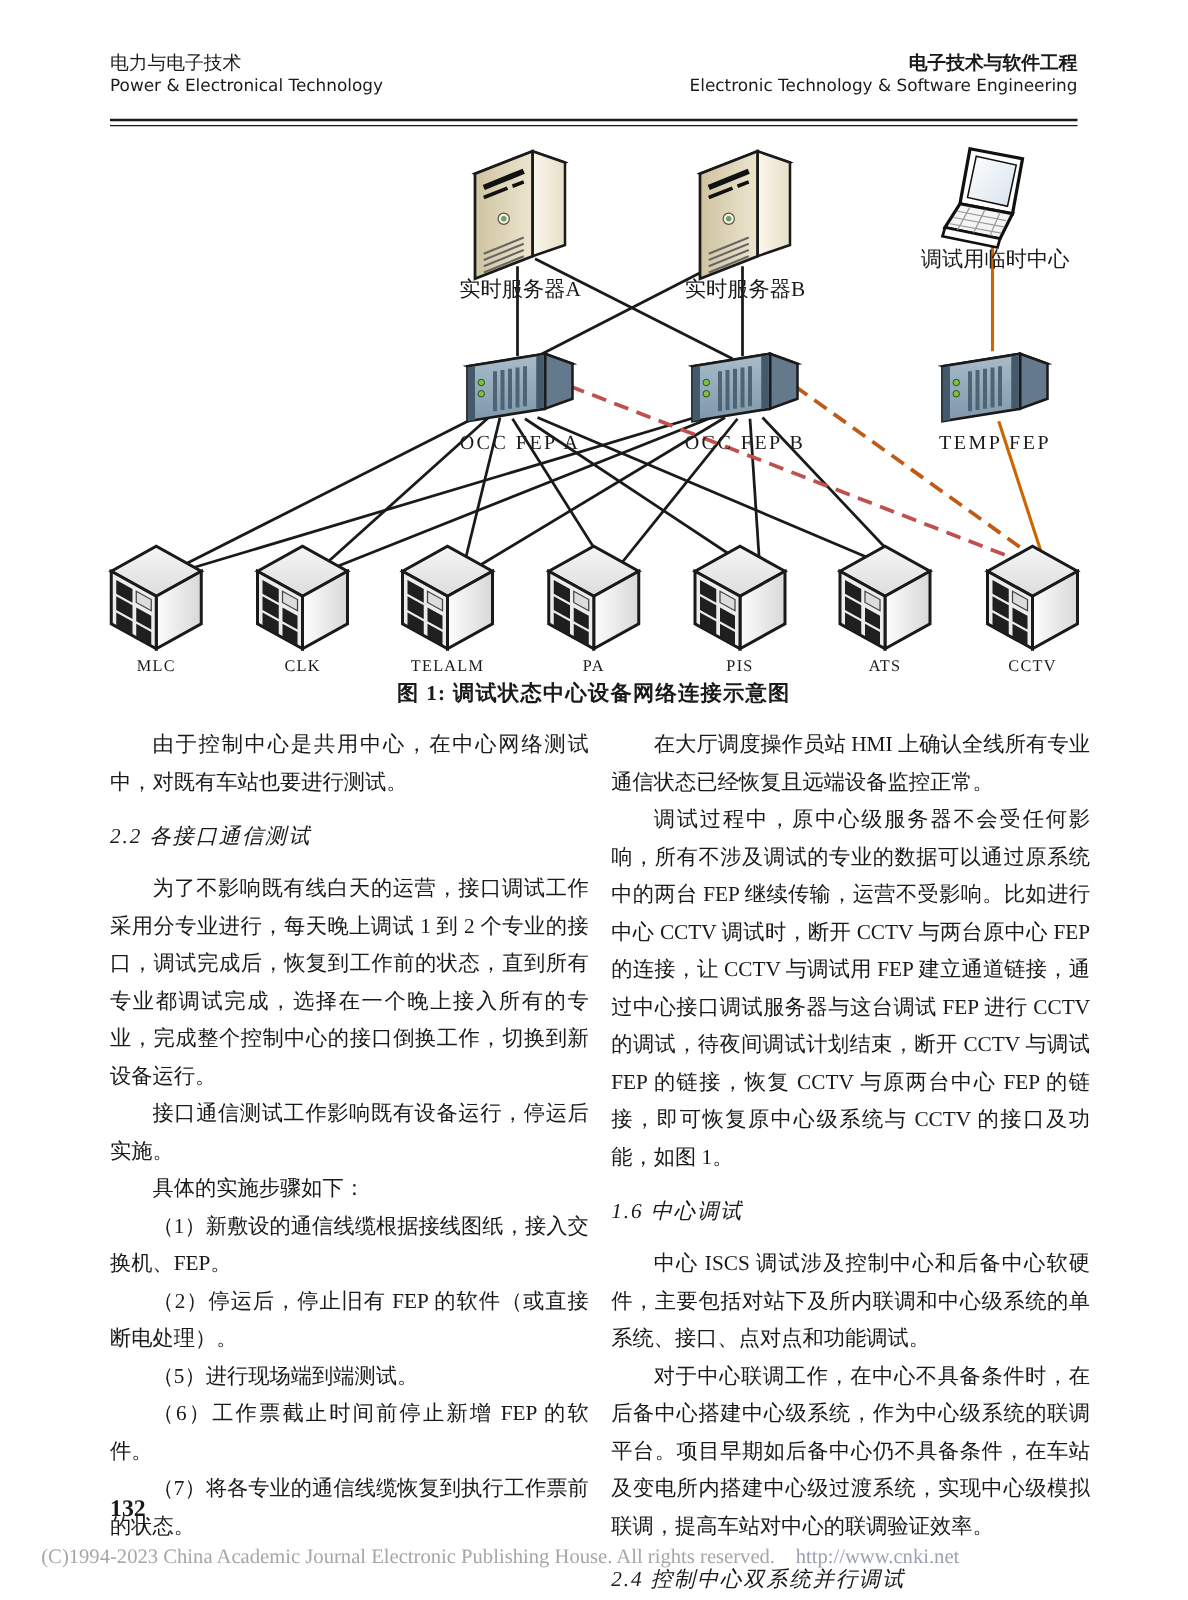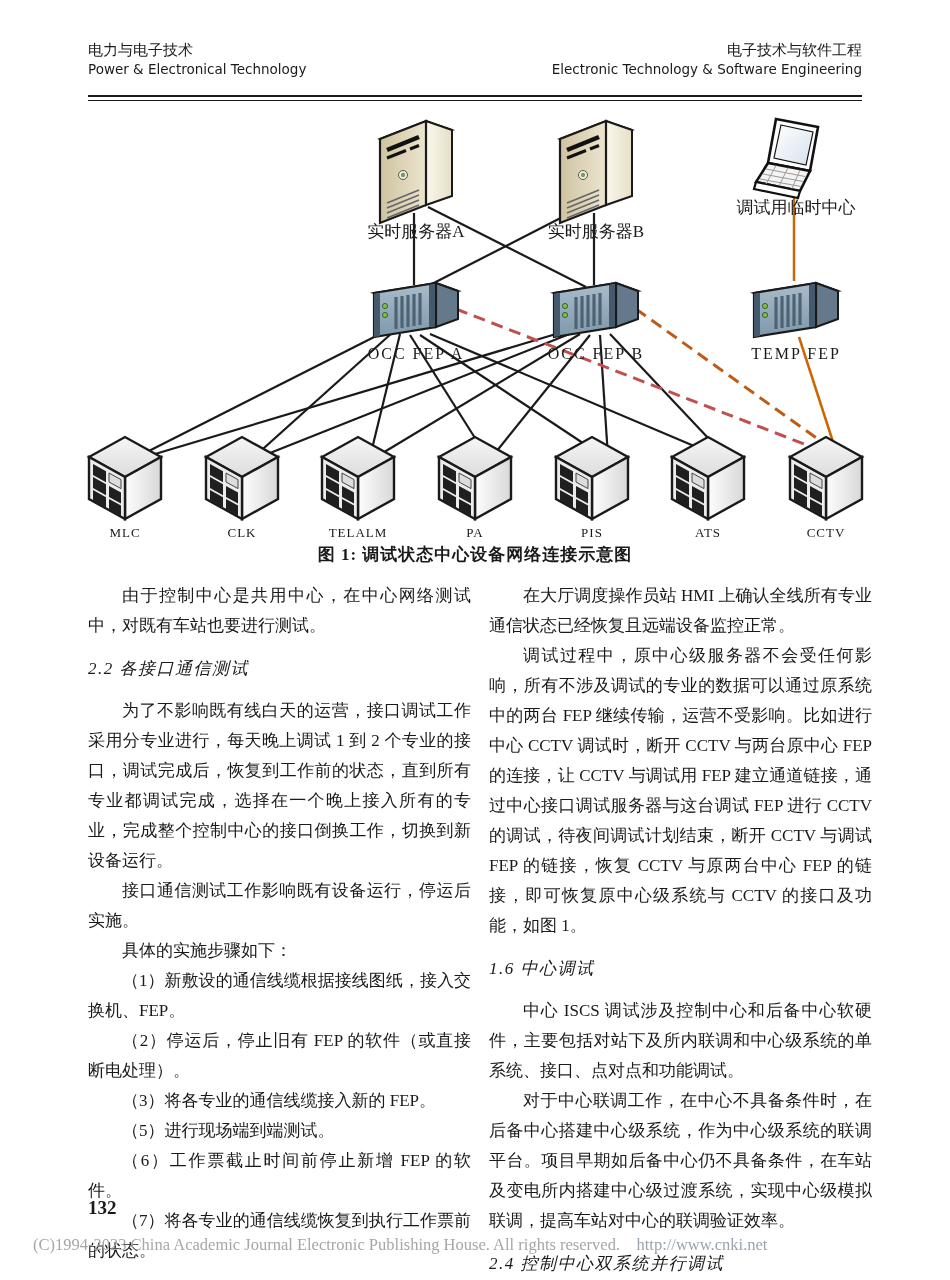--- a/index.html
+++ b/index.html
@@ -3,21 +3,21 @@
 <meta charset="utf-8">
 <style>
   html,body{margin:0;padding:0;background:#fff;}
   .page{position:relative;width:950px;height:1280px;background:#fff;overflow:hidden;
         font-family:"Liberation Serif","DejaVu Serif",serif;color:#1a1a1a;}
   
   .jheader{position:absolute;left:88px;top:40px;width:774px;display:flex;justify-content:space-between;align-items:flex-end;}
   .jh-zh{font-size:15px;line-height:20px;font-family:"DejaVu Sans","Liberation Sans",sans-serif;}
   .jh-en{font-size:13.5px;line-height:18px;font-family:"DejaVu Sans","Liberation Sans",sans-serif;}
   .jh-right{text-align:right;}
-  .jh-right .jh-zh{font-weight:normal;}
+  .jh-right .jh-zh{font-weight:bold;}
   .hrule{position:absolute;left:88px;top:95px;width:774px;height:3px;
          border-top:2px solid #1a1a1a;border-bottom:1px solid #1a1a1a;}
   
   .fig{position:absolute;left:80px;top:113px;width:790px;height:462px;margin:0;}
   .fig svg{display:block;}
   svg text{font-family:"Liberation Serif","DejaVu Serif",serif;fill:#1a1a1a;}
   .nodelabel{font-size:17px;}
   .racklabel{font-size:16px;letter-spacing:2px;}
   .cablabel{font-size:13px;letter-spacing:1px;}
   .caption{font-size:17px;font-weight:bold;letter-spacing:1px;}
@@ -199,21 +199,20 @@
 
   <main class="cols">
     <section class="col">
       <p>由于控制中心是共用中心，在中心网络测试中，对既有车站也要进行测试。</p>
       <h3>2.2 各接口通信测试</h3>
       <p>为了不影响既有线白天的运营，接口调试工作采用分专业进行，每天晚上调试 1 到 2 个专业的接口，调试完成后，恢复到工作前的状态，直到所有专业都调试完成，选择在一个晚上接入所有的专业，完成整个控制中心的接口倒换工作，切换到新设备运行。</p>
       <p>接口通信测试工作影响既有设备运行，停运后实施。</p>
       <p>具体的实施步骤如下：</p>
       <p>（1）新敷设的通信线缆根据接线图纸，接入交换机、FEP。</p>
       <p>（2）停运后，停止旧有 FEP 的软件（或直接断电处理）。</p>
-      <p>（3）将各专业的通信线缆接入新的 FEP。</p>
       <p>（5）进行现场端到端测试。</p>
       <p>（6）工作票截止时间前停止新增 FEP 的软件。</p>
       <p>（7）将各专业的通信线缆恢复到执行工作票前的状态。</p>
 
     </section>
     <section class="col">
       <p>在大厅调度操作员站 HMI 上确认全线所有专业通信状态已经恢复且远端设备监控正常。</p>
       <p>调试过程中，原中心级服务器不会受任何影响，所有不涉及调试的专业的数据可以通过原系统中的两台 FEP 继续传输，运营不受影响。比如进行中心 CCTV 调试时，断开 CCTV 与两台原中心 FEP 的连接，让 CCTV 与调试用 FEP 建立通道链接，通过中心接口调试服务器与这台调试 FEP 进行 CCTV 的调试，待夜间调试计划结束，断开 CCTV 与调试 FEP 的链接，恢复 CCTV 与原两台中心 FEP 的链接，即可恢复原中心级系统与 CCTV 的接口及功能，如图 1。</p>
       <h3>1.6 中心调试</h3>
       <p>中心 ISCS 调试涉及控制中心和后备中心软硬件，主要包括对站下及所内联调和中心级系统的单系统、接口、点对点和功能调试。</p>

